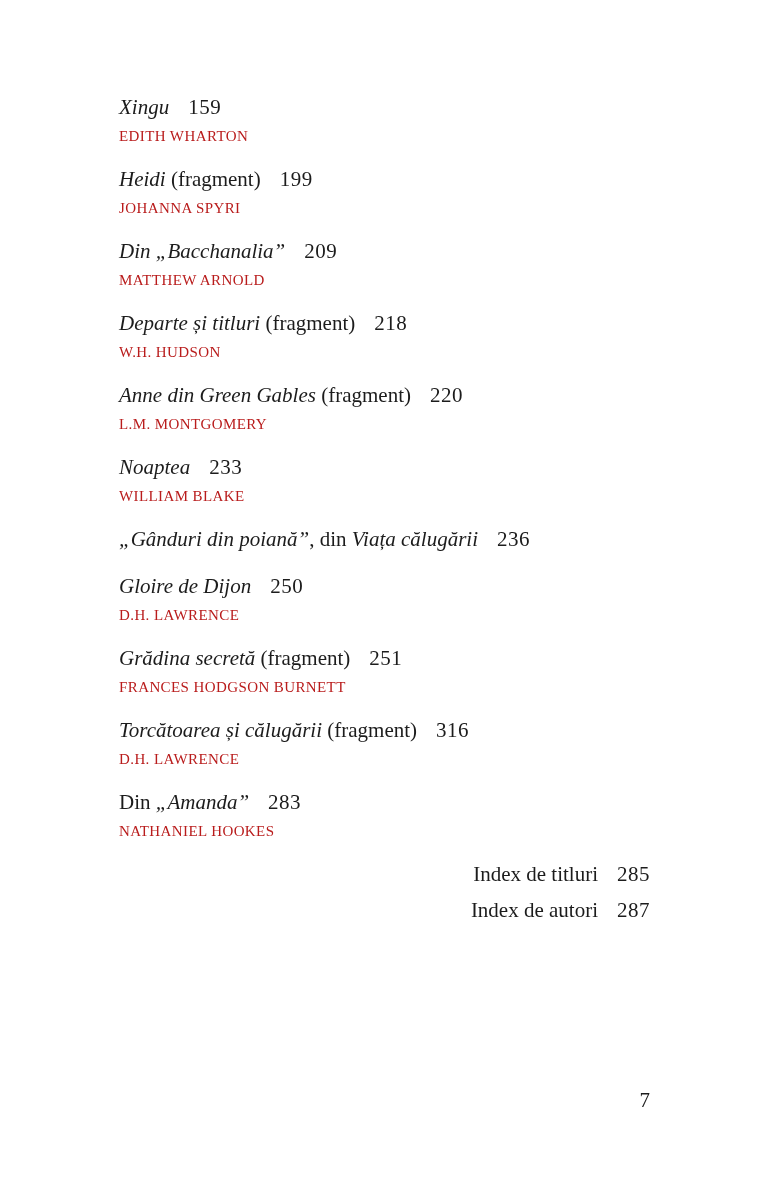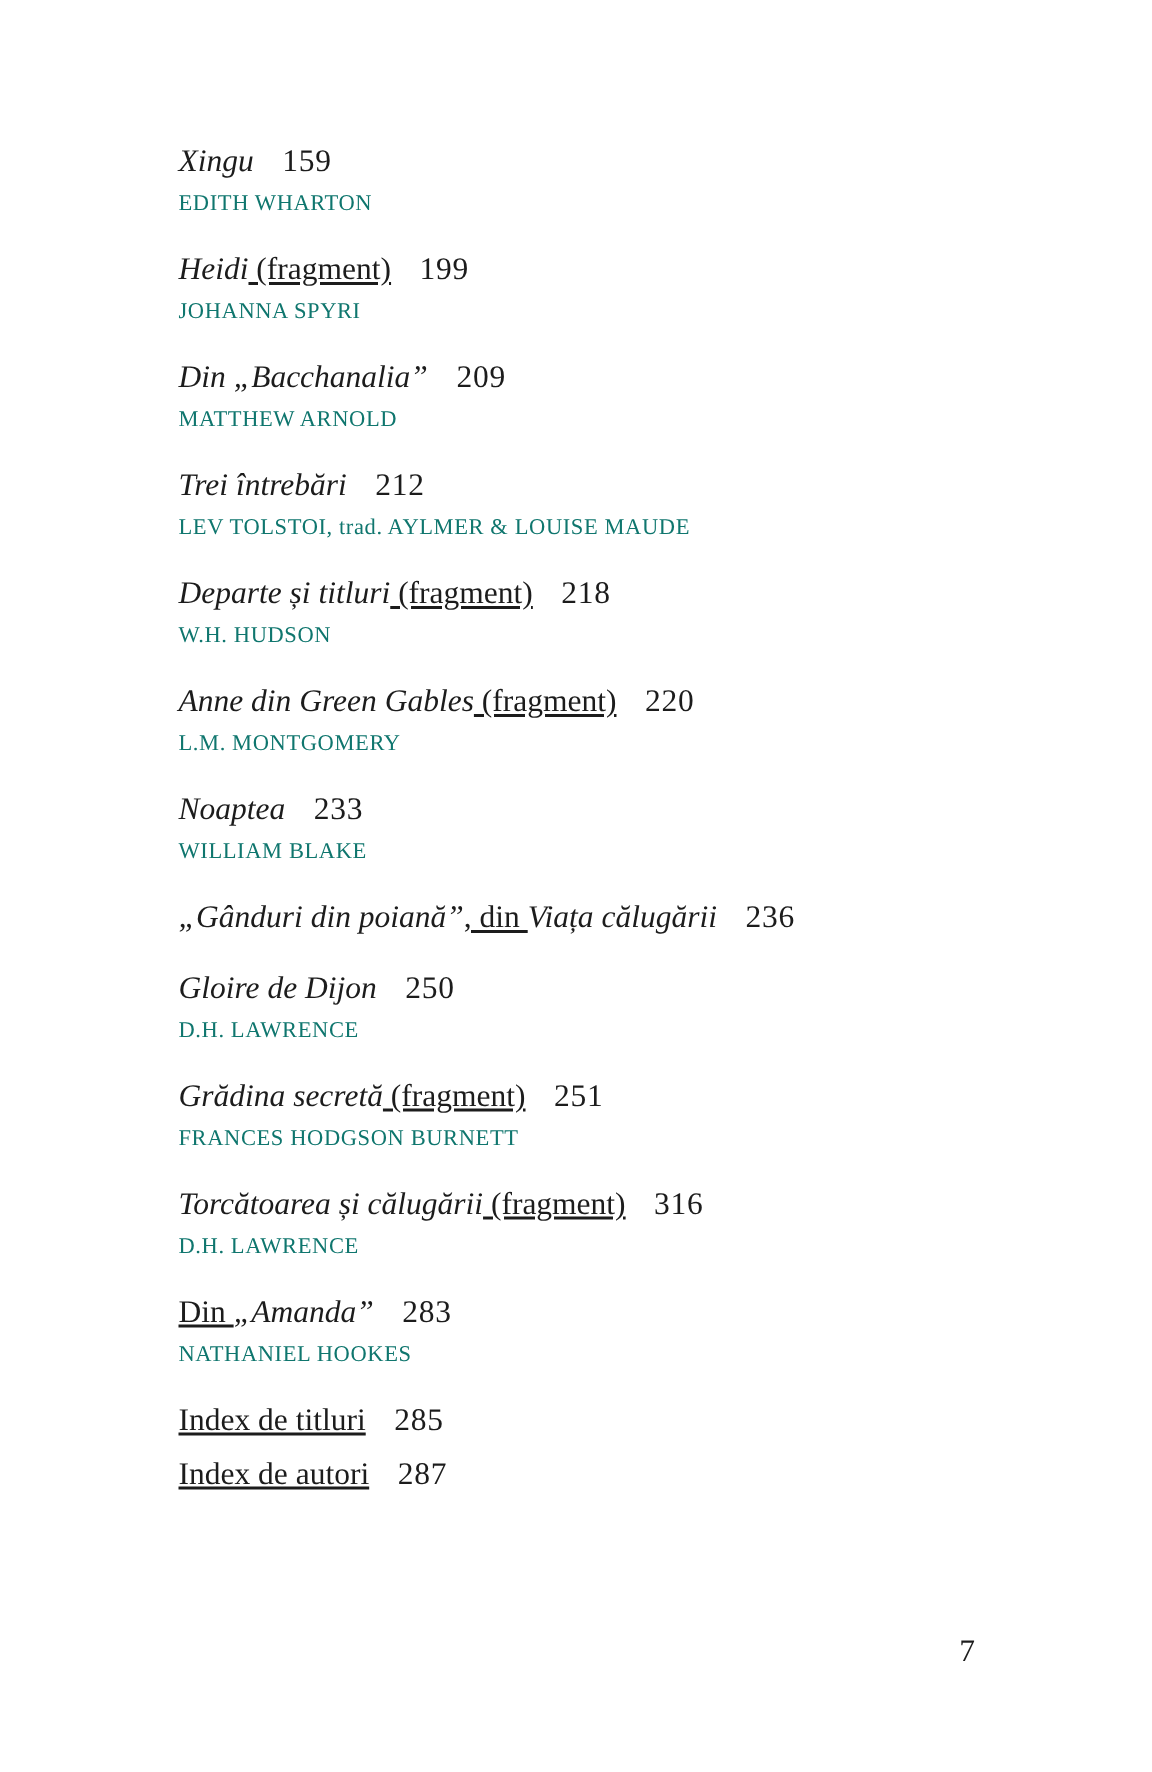--- a/index.html
+++ b/index.html
@@ -22,44 +22,44 @@
     height: 1181px;
   }
   .content {
     padding: 94px 118px 0 119px;
   }
   .entry {
     margin-bottom: 20px;
   }
   .entry.no-author {
     margin-bottom: 9px;
+    text-align: right;
   }
   .title-line {
     font-size: 21px;
     line-height: 27px;
     white-space: nowrap;
   }
   .seg-italic {
     font-style: italic;
   }
   .seg-roman {
     font-style: normal;
-    text-decoration: underline;
   }
   .pagenum {
     font-style: normal;
     margin-left: 19px;
     letter-spacing: 0.5px;
   }
   .author {
     font-size: 15px;
     line-height: 20px;
     margin-top: 5px;
     letter-spacing: 0.4px;
-    color: #0f766e;
+    color: #b91c1c;
     white-space: nowrap;
   }
   .folio {
     position: absolute;
     right: 118px;
     bottom: 68px;
     font-size: 21px;
     color: #1c1c1c;
   }
 </style>
@@ -83,26 +83,20 @@
       <div class="author">JOHANNA SPYRI</div>
     </div>
 
     <div class="entry">
       <div class="title-line">
         <span class="seg-italic">Din „Bacchanalia”</span><span class="pagenum">209</span>
       </div>
       <div class="author">MATTHEW ARNOLD</div>
     </div>
 
-    <div class="entry">
-      <div class="title-line">
-        <span class="seg-italic">Trei întrebări</span><span class="pagenum">212</span>
-      </div>
-      <div class="author">LEV TOLSTOI, trad. AYLMER &amp; LOUISE MAUDE</div>
-    </div>
 
     <div class="entry">
       <div class="title-line">
         <span class="seg-italic">Departe și titluri</span><span class="seg-roman"> (fragment)</span><span class="pagenum">218</span>
       </div>
       <div class="author">W.H. HUDSON</div>
     </div>
 
     <div class="entry">
       <div class="title-line">

